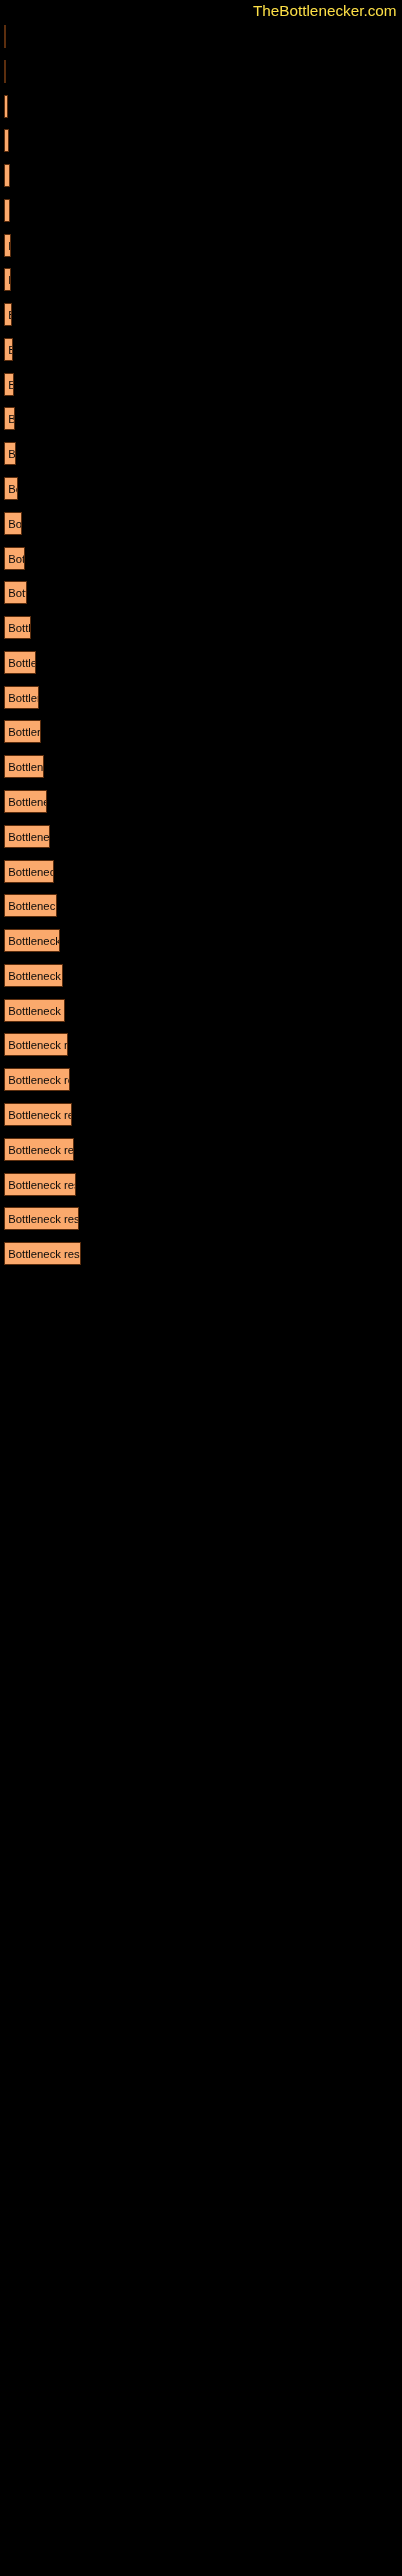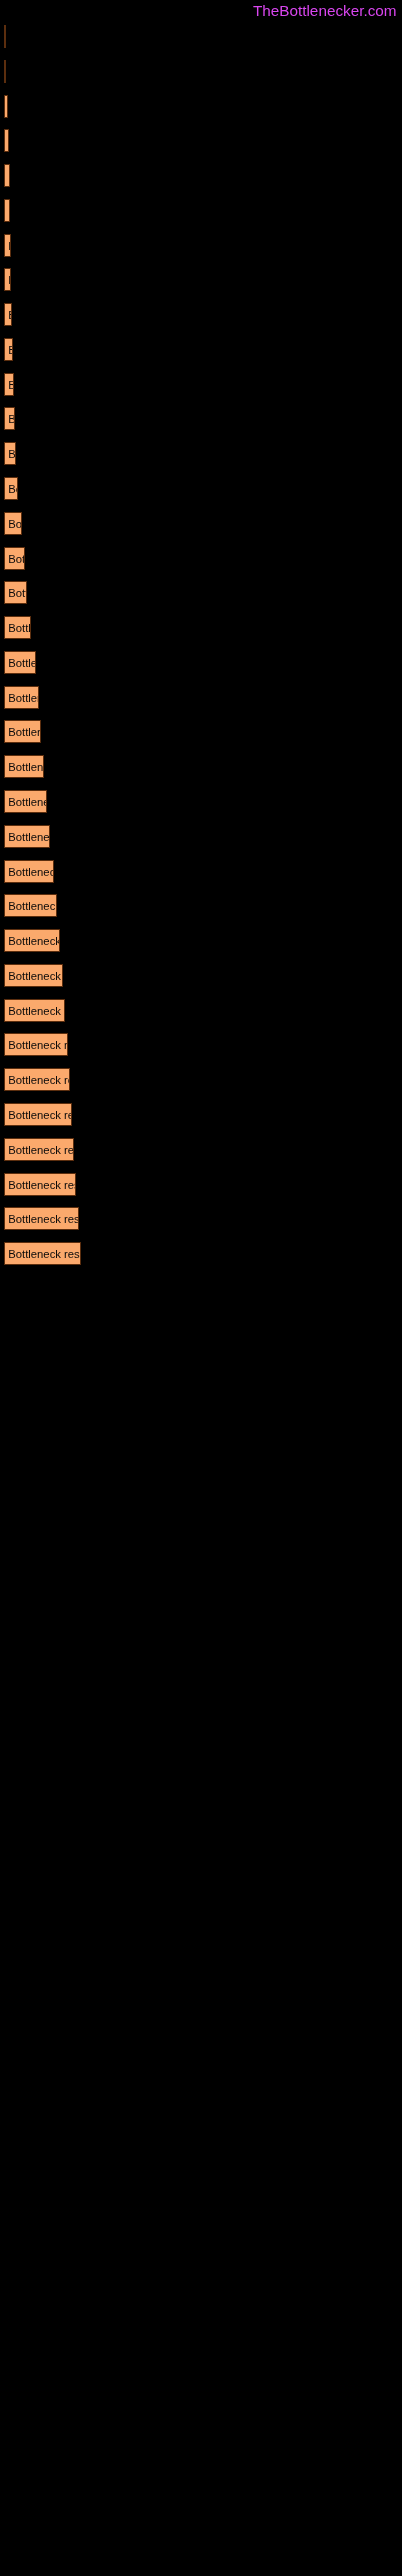--- a/index.html
+++ b/index.html
@@ -7,21 +7,21 @@
     width:403px;height:2576px;
     background:#000;
     font-family:"Liberation Sans", sans-serif;
     overflow:hidden;
     position:relative;
   }
   #site-title{
     position:absolute;
     top:0px; right:6.4px;
     font-size:15.3px;
-    color:#d946ef;
+    color:#fde047;
     letter-spacing:0px;
     white-space:nowrap;
     line-height:21px;
   }
   #chart{
     position:absolute;
     left:0; top:0;
     width:403px; height:2576px;
   }
   .bar-row{

